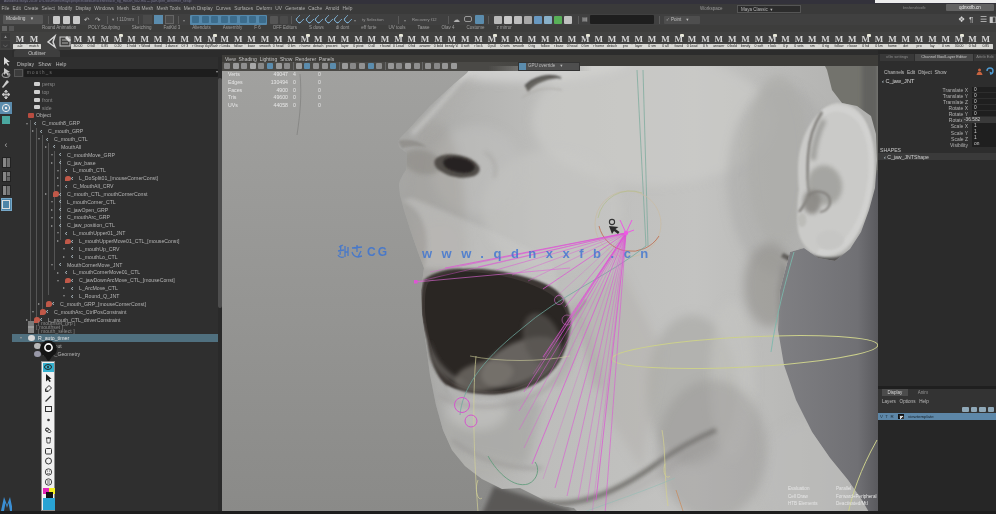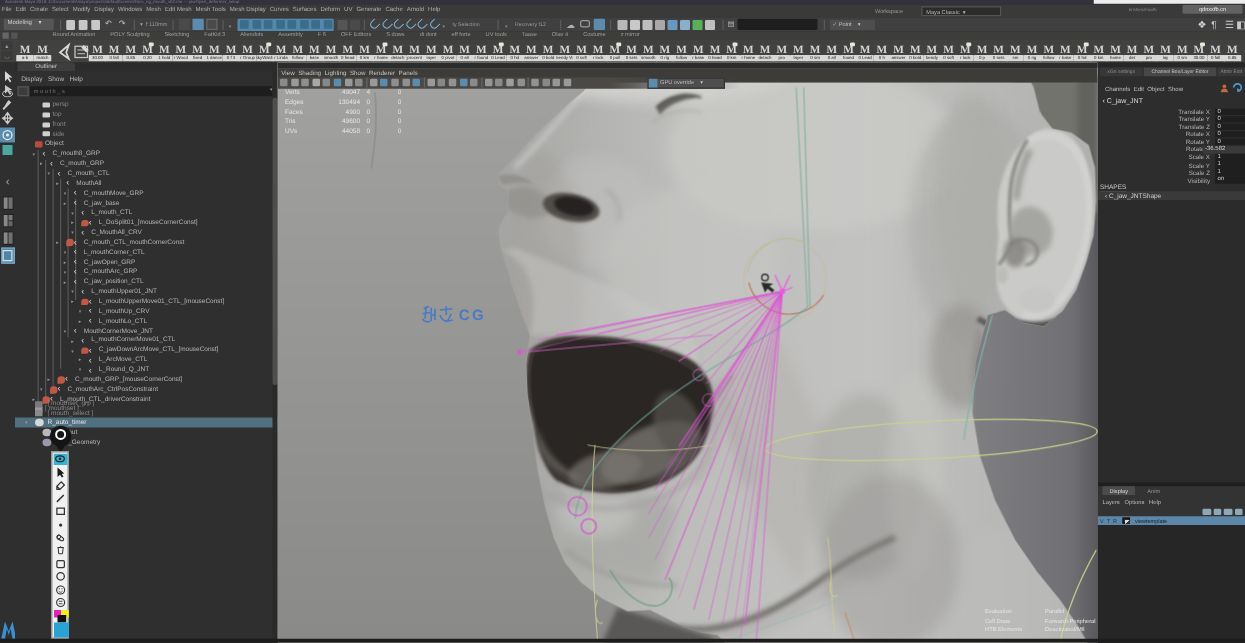--- a/index.html
+++ b/index.html
@@ -893,20 +893,21 @@
       <div class="abs wtx" style="left:36px;top:52.199999999999996px;width:30px;font-size:5.2px;text-align:right;">44058</div>
       <div class="abs wtx" style="left:60px;top:52.199999999999996px;width:14px;font-size:5.2px;text-align:right;">0</div>
       <div class="abs wtx" style="left:85px;top:52.199999999999996px;width:14px;font-size:5.2px;text-align:right;">0</div>
       <svg class="abs" style="left:115px;top:194px;" width="60" height="16" viewBox="0 0 60 16">
 <g stroke="#3c74d2" stroke-width="1.3" opacity="0.85" fill="none">
 <path d="M2,3 L6,1 M1,7 L7,6 M4,1 L3,11 M1,11 C2,13 4,14 7,13 M8,2 L8,13 M11,3 L11,12 M8,8 L11,8"></path>
 <path d="M15,4 L25,3 M20,1 L20,8 M15,8 C16,11 18,13 21,13 L25,12 M24,7 L21,13"></path>
 </g>
 <text x="30" y="12" font-size="12" font-weight="bold" fill="#3c74d2" opacity="0.85" letter-spacing="2" font-family="Liberation Sans">CG</text>
 </svg>
+      <div class="abs" style="left:200px;top:196px;font-size:13px;font-weight:bold;color:#3c74d2;opacity:0.8;letter-spacing:9.5px;">www.qdnxxfb.cn</div>
       <div class="abs wtx" style="left:566px;top:436px;font-size:4.6px;">Evaluation</div>
       <div class="abs wtx" style="left:614px;top:436px;font-size:4.6px;">Parallel</div>
       <div class="abs wtx" style="left:566px;top:443.5px;font-size:4.6px;">Cell Draw</div>
       <div class="abs wtx" style="left:614px;top:443.5px;font-size:4.6px;">Forward+Peripheral</div>
       <div class="abs wtx" style="left:566px;top:451.0px;font-size:4.6px;">HTB Elements</div>
       <div class="abs wtx" style="left:614px;top:451.0px;font-size:4.6px;">Deactivated/Mtl</div>
     </div>
     <div class="abs" id="rightpanel">
       <div class="abs" style="left:0;top:0;width:118px;height:4px;background:#272727;"></div>
       <div class="abs" style="left:2px;top:4px;width:34px;height:6.5px;background:#383838;color:#8a8a8a;font-size:4px;line-height:6.5px;text-align:center;overflow:hidden;">xGn settings</div>

